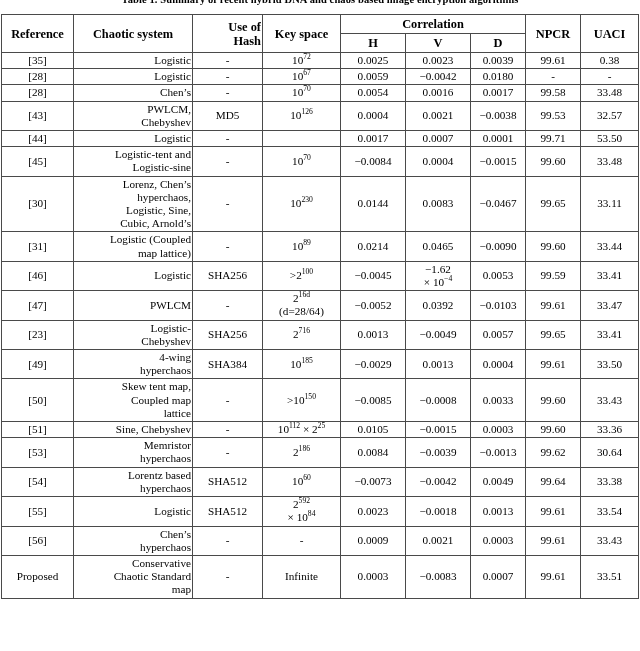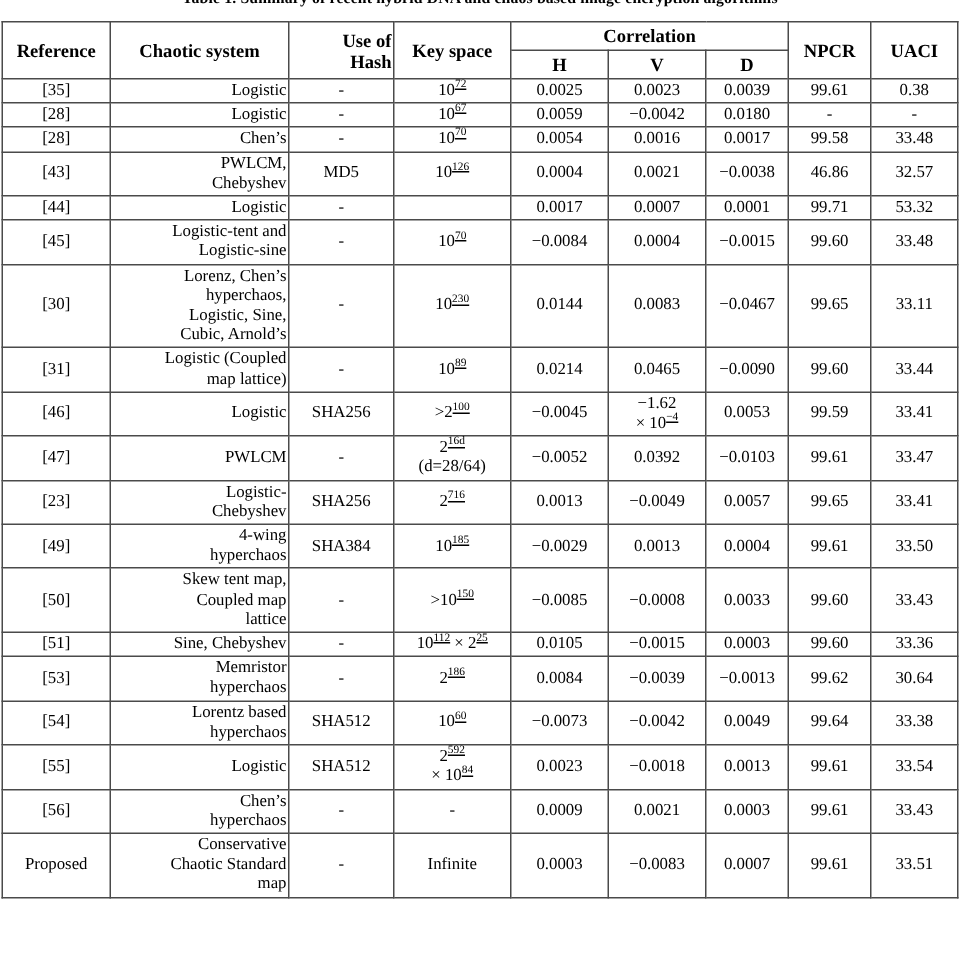--- a/index.html
+++ b/index.html
@@ -64,21 +64,20 @@
   .c-key   { width: 78px; }
   .c-h     { width: 65px; }
   .c-v     { width: 65px; }
   .c-d     { width: 55px; }
   .c-npcr  { width: 55px; }
   .c-uaci  { width: 58px; }
   sup {
     font-size: 0.68em;
     vertical-align: super;
     line-height: 0;
-    text-decoration: underline;
   }
   .multiline { white-space: pre-line; text-align: right; }
   .nowrap { white-space: nowrap; }
 </style>
 </head>
 <body>
 
 <div id="page">
 
   <div id="table-caption">Table 1. Summary of recent hybrid DNA and chaos based image encryption algorithms</div>
@@ -148,33 +147,33 @@
         </tr>
         <tr>
           <td>[43]</td>
           <td class="multiline">PWLCM,
 Chebyshev</td>
           <td>MD5</td>
           <td><span class="nowrap">10<sup>126</sup></span></td>
           <td>0.0004</td>
           <td>0.0021</td>
           <td>−0.0038</td>
-          <td>46.86</td>
+          <td>99.53</td>
           <td>32.57</td>
         </tr>
         <tr>
           <td>[44]</td>
           <td class="multiline">Logistic</td>
           <td>-</td>
           <td><span class="nowrap"></span></td>
           <td>0.0017</td>
           <td>0.0007</td>
           <td>0.0001</td>
           <td>99.71</td>
-          <td>53.32</td>
+          <td>53.50</td>
         </tr>
         <tr>
           <td>[45]</td>
           <td class="multiline">Logistic-tent and
 Logistic-sine</td>
           <td>-</td>
           <td><span class="nowrap">10<sup>70</sup></span></td>
           <td>−0.0084</td>
           <td>0.0004</td>
           <td>−0.0015</td>

